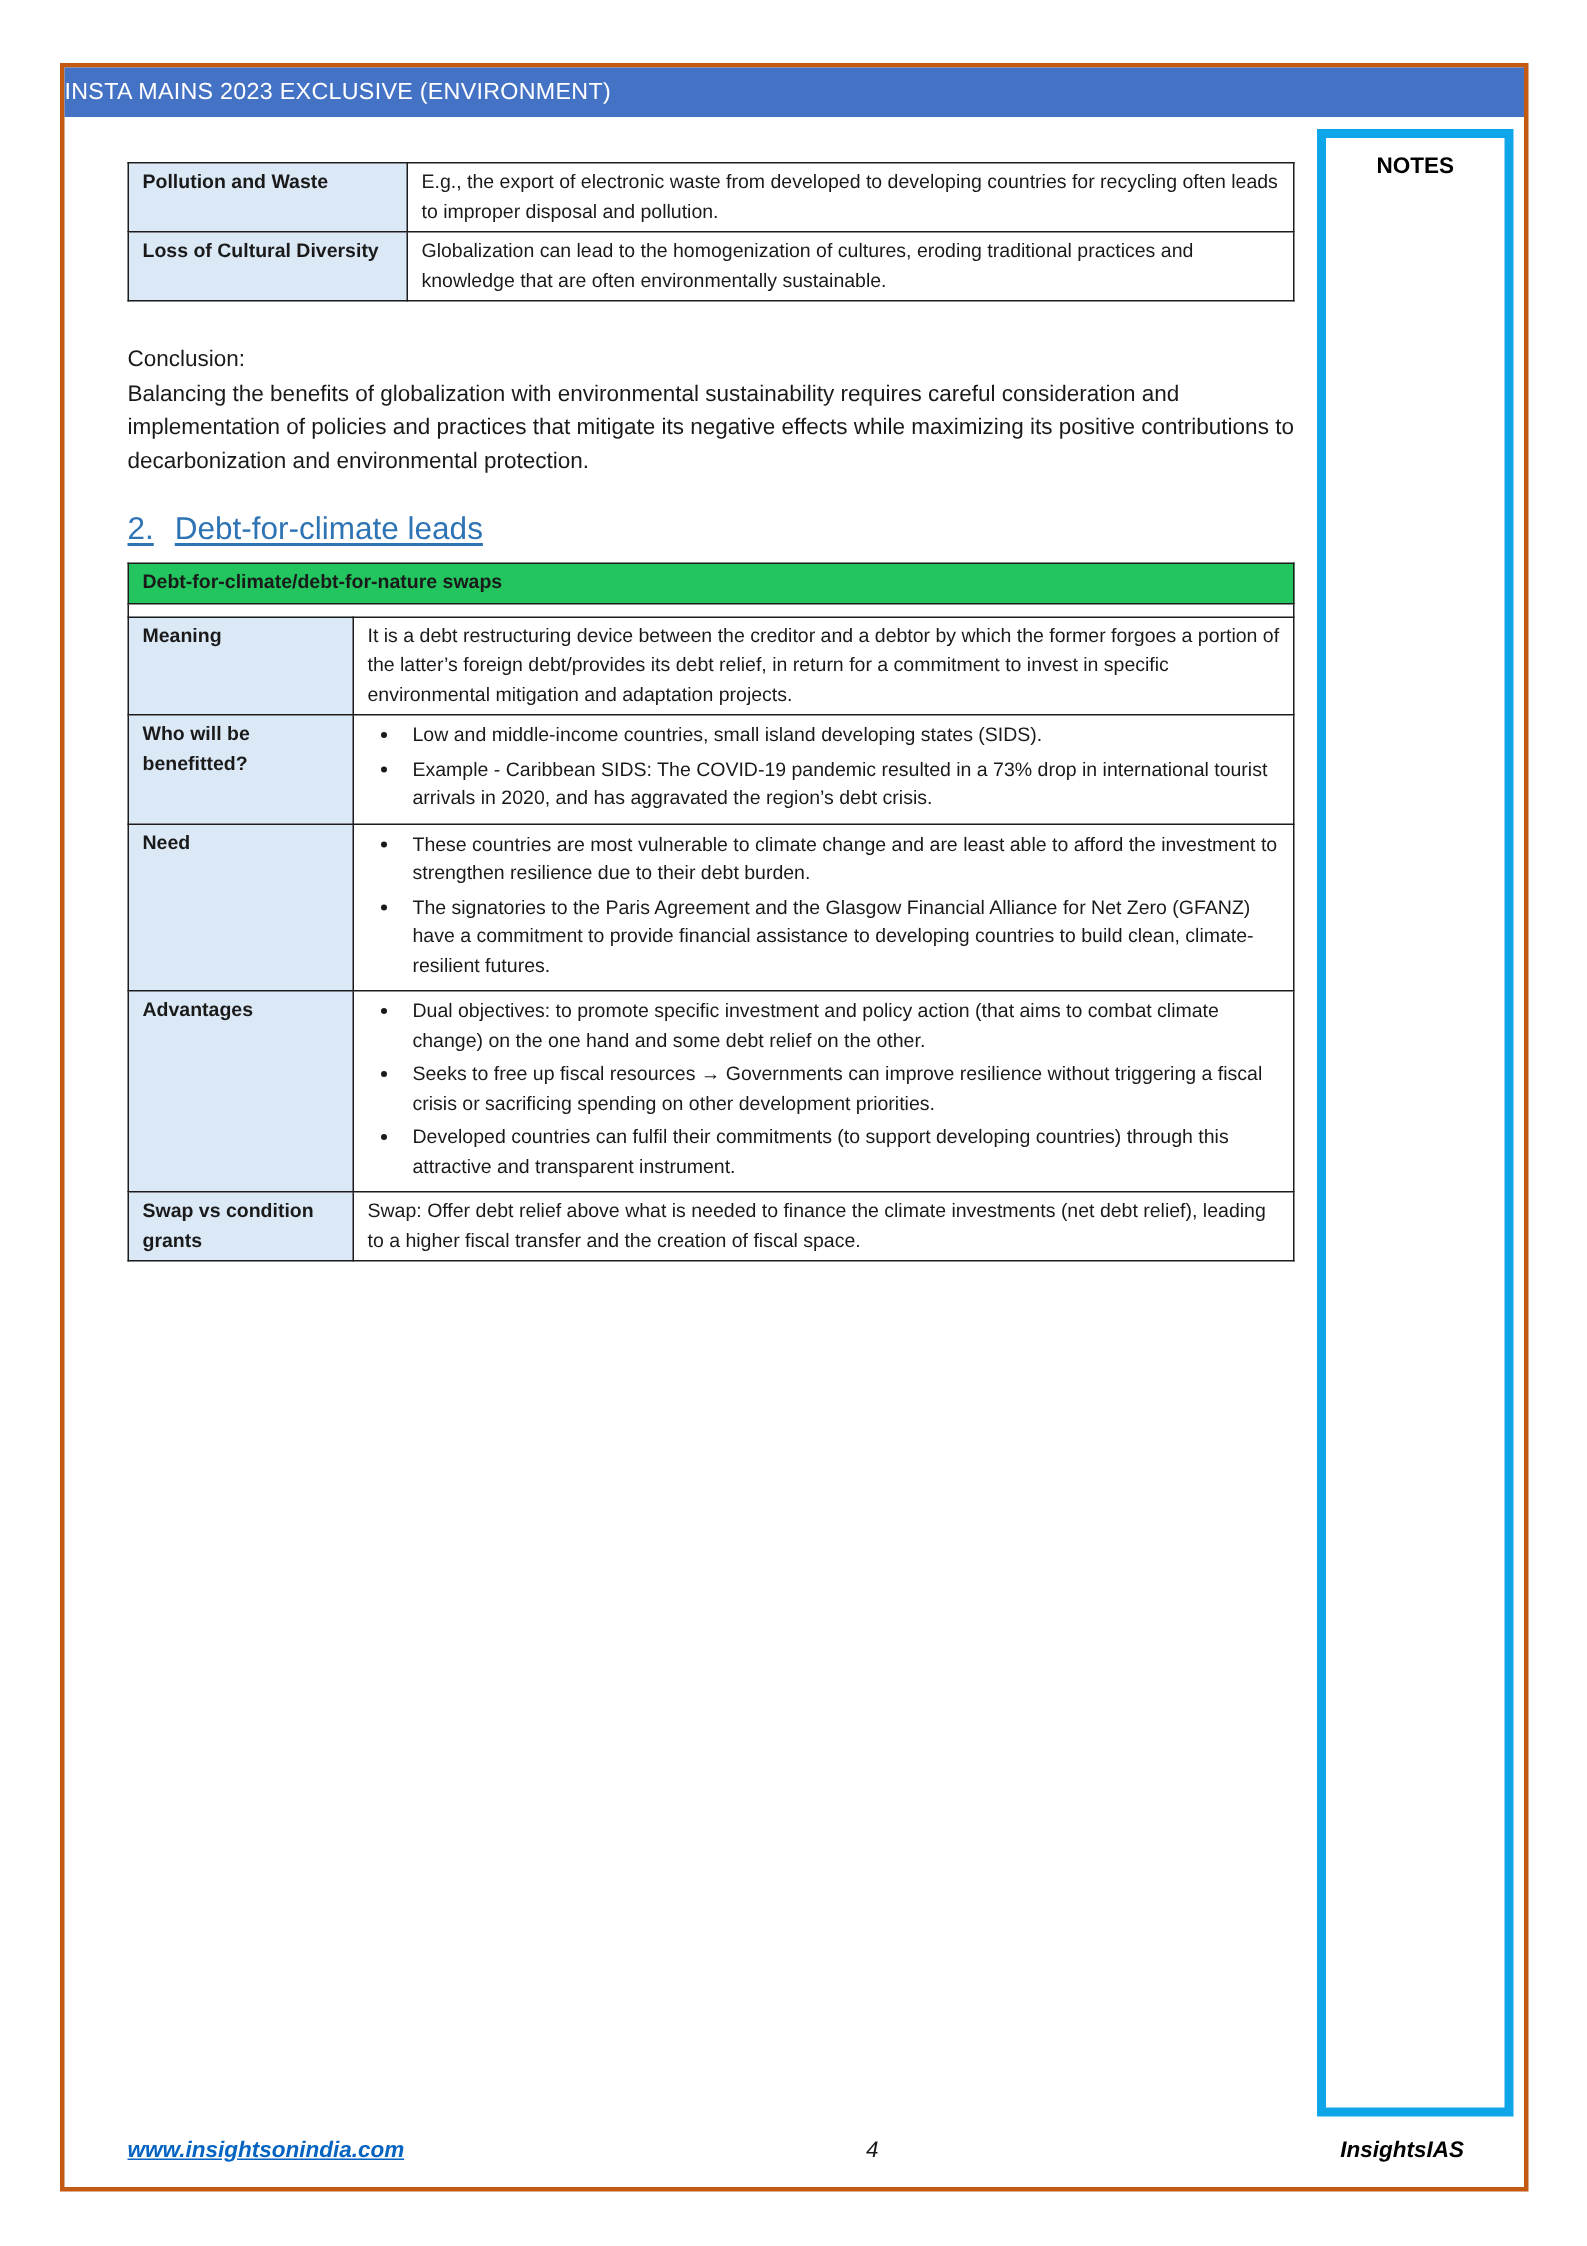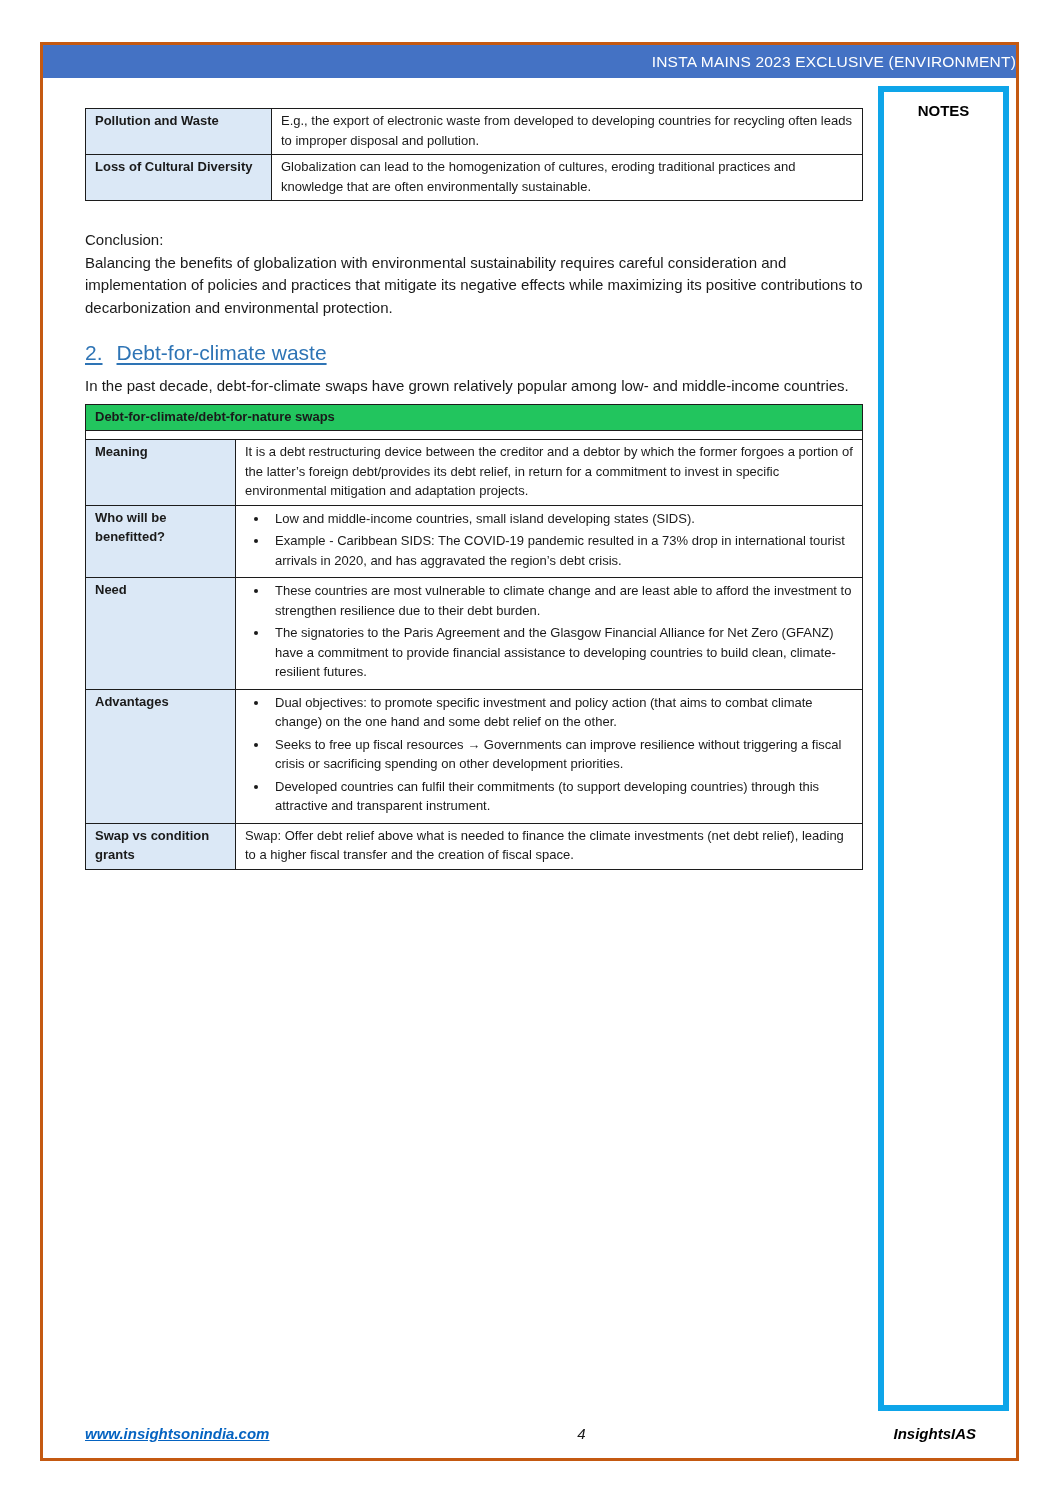--- a/index.html
+++ b/index.html
@@ -1,21 +1,21 @@
 <!DOCTYPE html>
 <html><head>
 <meta charset="utf-8">
 <style>
   * { margin:0; padding:0; box-sizing:border-box; }
   html,body { width:1058px; height:1497px; background:#ffffff; font-family:"Liberation Sans",sans-serif; color:#1a1a1a; }
   body { position:relative; overflow:hidden; }
 
   .frame { position:absolute; left:40px; top:42px; width:979px; height:1419px; border:3px solid #c45911; background:#ffffff; }
 
-  .header-bar { height:33px; background:#4472c4; color:#ffffff; display:flex; align-items:center; justify-content:flex-end; font-size:15.5px; letter-spacing:.2px; }
+  .header-bar { height:33px; background:#4472c4; color:#ffffff; display:flex; align-items:center; justify-content:flex-start; font-size:15.5px; letter-spacing:.2px; }
 
   .notes-box { position:absolute; top:41px; right:7px; width:131px; height:1325px; border:6px solid #0ea5e9; background:#ffffff; }
   .notes-title { text-align:center; font-weight:bold; font-size:15px; margin-top:10px; color:#000; }
 
   .content { position:absolute; left:42px; top:63px; width:778px; font-size:15px; line-height:1.5; }
 
   table.doc-table { border-collapse:collapse; width:100%; font-size:13px; }
   table.doc-table td { border:1.6px solid #1c1c1c; padding:2px 9px 4px; vertical-align:top; line-height:1.5; }
   td.label { background:#dbe8f6; font-weight:bold; }
   table.t1 td.label { width:186px; }
@@ -69,24 +69,23 @@
           <td class="body"><span>Globalization can lead to the </span><span class="b">homogenization of cultures, eroding traditional practices and knowledge</span><span> that are often environmentally sustainable.</span></td>
         </tr>
       </tbody>
     </table>
 
 
     <p class="para b">Conclusion:</p>
     <p class="para conclusion-body">Balancing the benefits of globalization with environmental sustainability requires careful consideration and implementation of policies and practices that mitigate its negative effects while maximizing its positive contributions to decarbonization and environmental protection.</p>
 
     <div class="h2">
-      <span class="h2num">2.</span><span class="h2title">Debt-for-climate waste</span>
+      <span class="h2num">2.</span><span class="h2title">Debt-for-climate leads</span>
     </div>
 
-    <p class="para intro"><span>In the past decade, debt-for-climate swaps have grown relatively popular among </span><span class="b">low- and middle-income countries.</span></p>
 
     <table class="doc-table t2">
       <tbody>
         <tr>
           <td class="thead" colspan="2">Debt-for-climate/debt-for-nature swaps</td>
         </tr>
         <tr class="spacer-row">
           <td colspan="2"></td>
         </tr>
         <tr>

